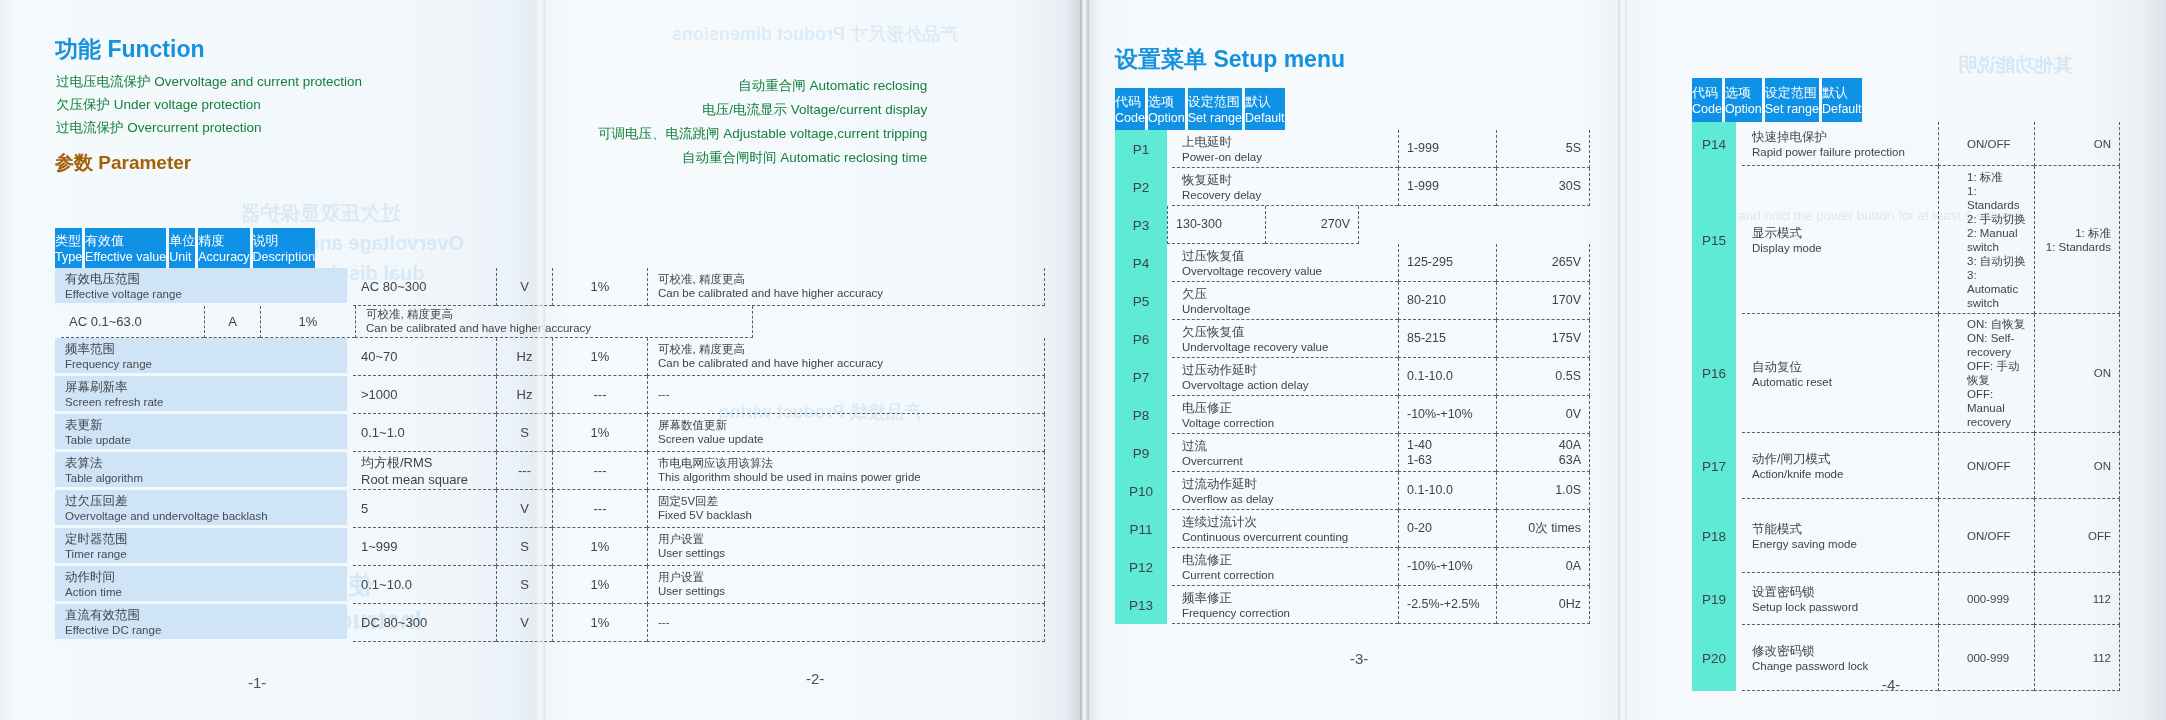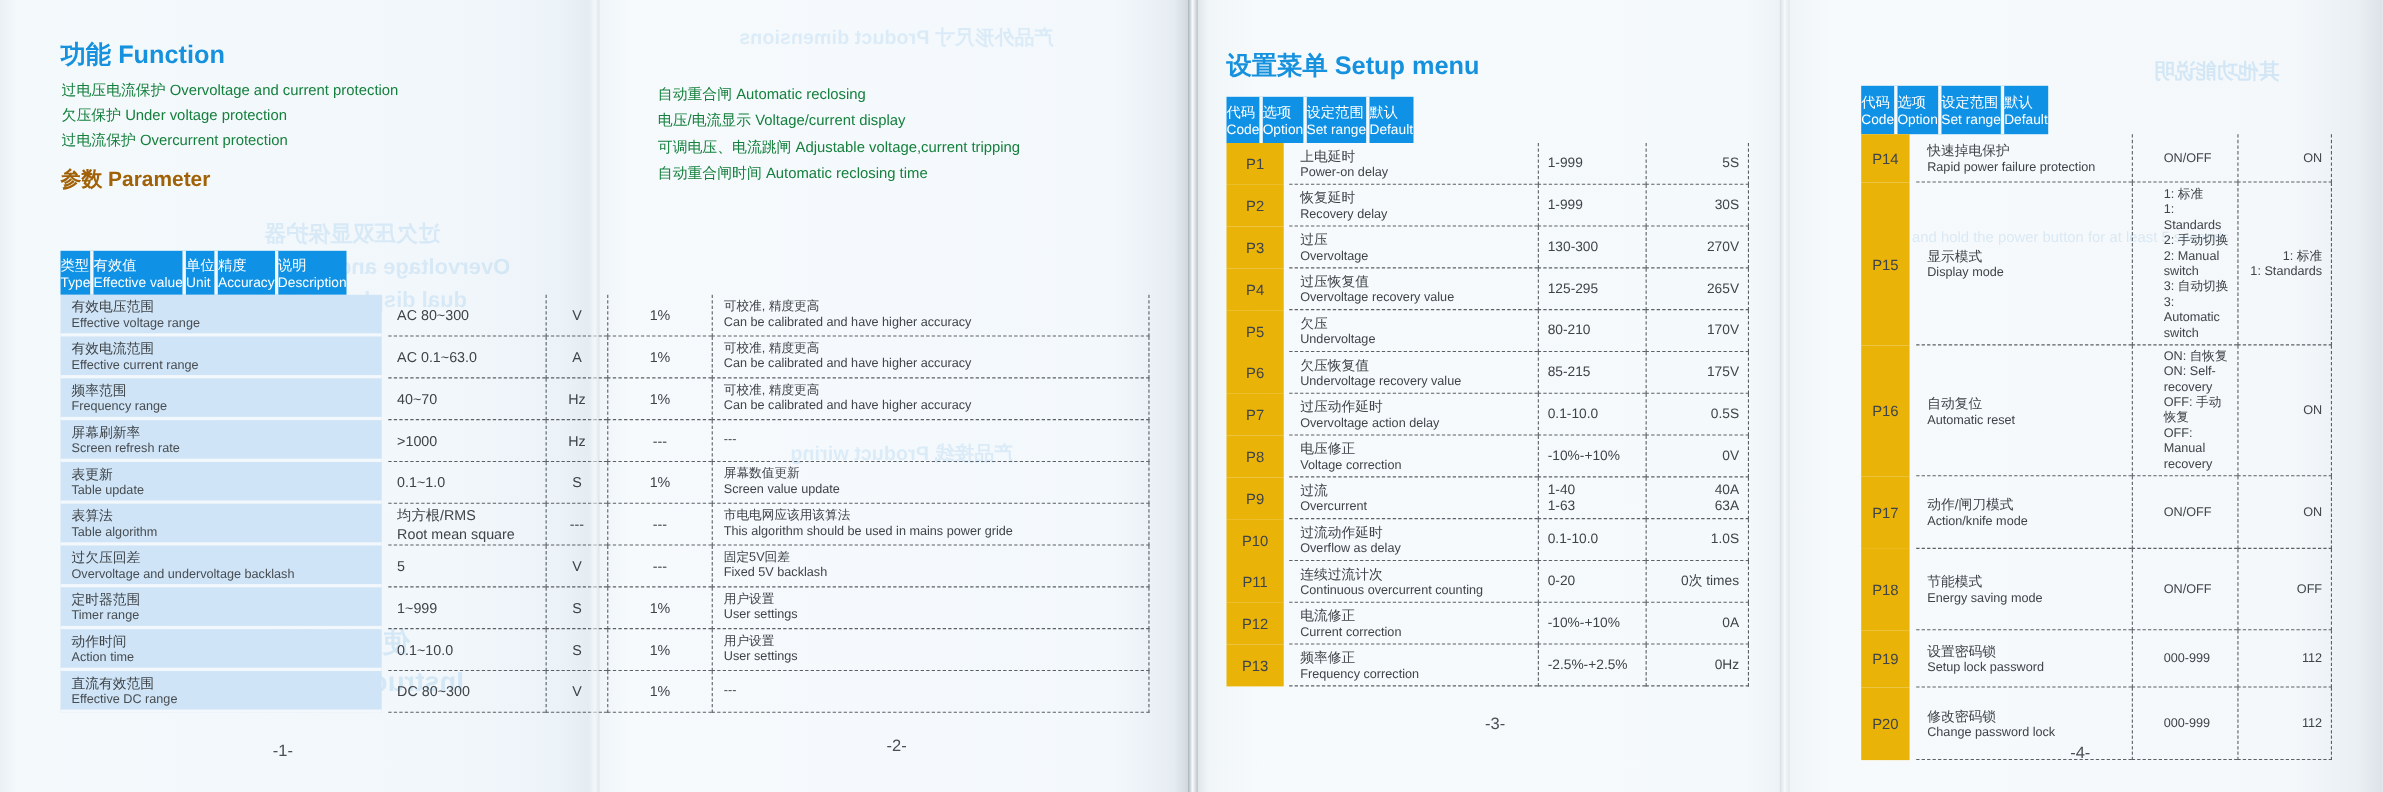--- a/index.html
+++ b/index.html
@@ -49,21 +49,21 @@
   #ptable .body .c5{border-bottom:1px dashed #5a6065;border-left:1px dashed #5a6065;border-right:1px dashed #5a6065;}
   #ptable .c1 .zh{font-size:12.5px;}
   #ptable .c1 .en{font-size:11.5px;color:#474c51;}
 
   
   .stable .hd{height:42px;}
   .stable .code{text-align:center;padding:2px 2px;font-size:13.5px;}
   .stable .opt{padding:3px 10px;}
   .stable .range{padding:3px 8px;font-size:12.5px;line-height:15px;}
   .stable .def{padding:3px 8px;font-size:12.5px;line-height:15px;text-align:right;}
-  .stable .body .code{background:#eab308;}
+  .stable .body .code{background:#5eead4;}
   .stable .body .opt{margin-left:0;}
   .stable .body .opt,.stable .body .range,.stable .body .def{border-bottom:1px dashed #5a6065;}
   .stable .body .range,.stable .body .def{border-left:1px dashed #5a6065;}
   .stable .body .def{border-right:1px dashed #5a6065;}
   #p3table{left:1115px;top:88px;width:475px;}
   #p3table .code{width:52px;}
   #p3table .opt{width:226px;margin-left:5px;}
   #p3table .range{width:98px;}
   #p3table .def{width:94px;}
   #p3table .body .trow{min-height:38px;}
@@ -117,21 +117,21 @@
 
   <div class="h-blue" style="left:55px;top:34px;">功能 Function</div>
   <div class="fnlines" id="fn1" style="left:56px;top:70px;">
 
   <div class="fnline">过电压电流保护 Overvoltage and current protection</div>
       <div class="fnline">欠压保护 Under voltage protection</div>
       <div class="fnline">过电流保护 Overcurrent protection</div>
     </div>
   <div class="h-dark" style="left:55px;top:150px;">参数 Parameter</div>
 
-  <div class="fnlines" id="fn2" style="left:598px;top:74px;">
+  <div class="fnlines" id="fn2" style="left:598px;top:74px;text-align:right;">
 
   <div class="fnline">自动重合闸 Automatic reclosing</div>
       <div class="fnline">电压/电流显示 Voltage/current display</div>
       <div class="fnline">可调电压、电流跳闸 Adjustable voltage,current tripping</div>
       <div class="fnline">自动重合闸时间 Automatic reclosing time</div>
     </div>
 
   <div class="tbl" id="ptable">
     <div class="trow hd">
 
@@ -163,24 +163,20 @@
           <div class="zh">有效电压范围</div>
           <div class="en">Effective voltage range</div>
         </div>
         <div class="cell c2 pre">AC 80~300</div>
         <div class="cell c3">V</div>
         <div class="cell c4">1%</div>
         <div class="cell c5 pre">可校准, 精度更高
 Can be calibrated and have higher accuracy</div>
       </div>
         <div class="trow">
-        <div class="cell c1">
-          <div class="zh">有效电流范围</div>
-          <div class="en">Effective current range</div>
-        </div>
         <div class="cell c2 pre">AC 0.1~63.0</div>
         <div class="cell c3">A</div>
         <div class="cell c4">1%</div>
         <div class="cell c5 pre">可校准, 精度更高
 Can be calibrated and have higher accuracy</div>
       </div>
         <div class="trow">
         <div class="cell c1">
           <div class="zh">频率范围</div>
           <div class="en">Frequency range</div>
@@ -306,24 +302,20 @@
         <div class="cell code">P2</div>
         <div class="cell opt">
           <div class="zh">恢复延时</div>
           <div class="en">Recovery delay</div>
         </div>
         <div class="cell range pre">1-999</div>
         <div class="cell def pre">30S</div>
       </div>
         <div class="trow">
         <div class="cell code">P3</div>
-        <div class="cell opt">
-          <div class="zh">过压</div>
-          <div class="en">Overvoltage</div>
-        </div>
         <div class="cell range pre">130-300</div>
         <div class="cell def pre">270V</div>
       </div>
         <div class="trow">
         <div class="cell code">P4</div>
         <div class="cell opt">
           <div class="zh">过压恢复值</div>
           <div class="en">Overvoltage recovery value</div>
         </div>
         <div class="cell range pre">125-295</div>

